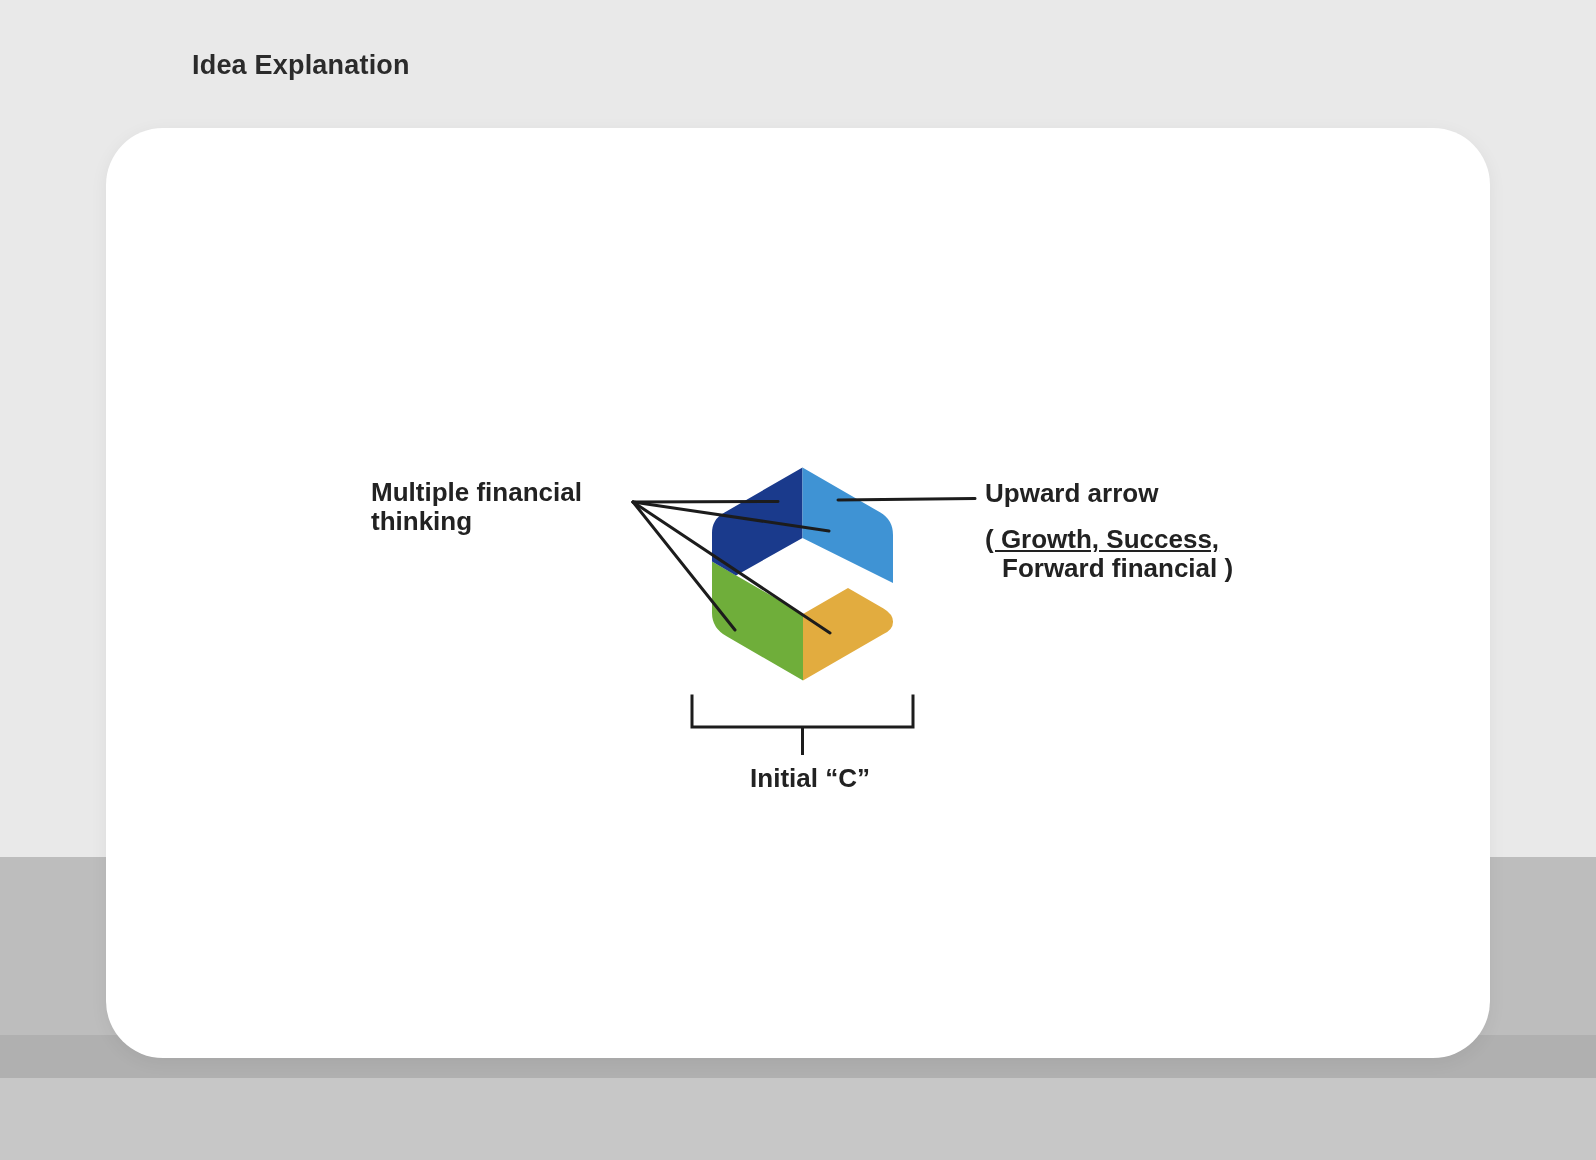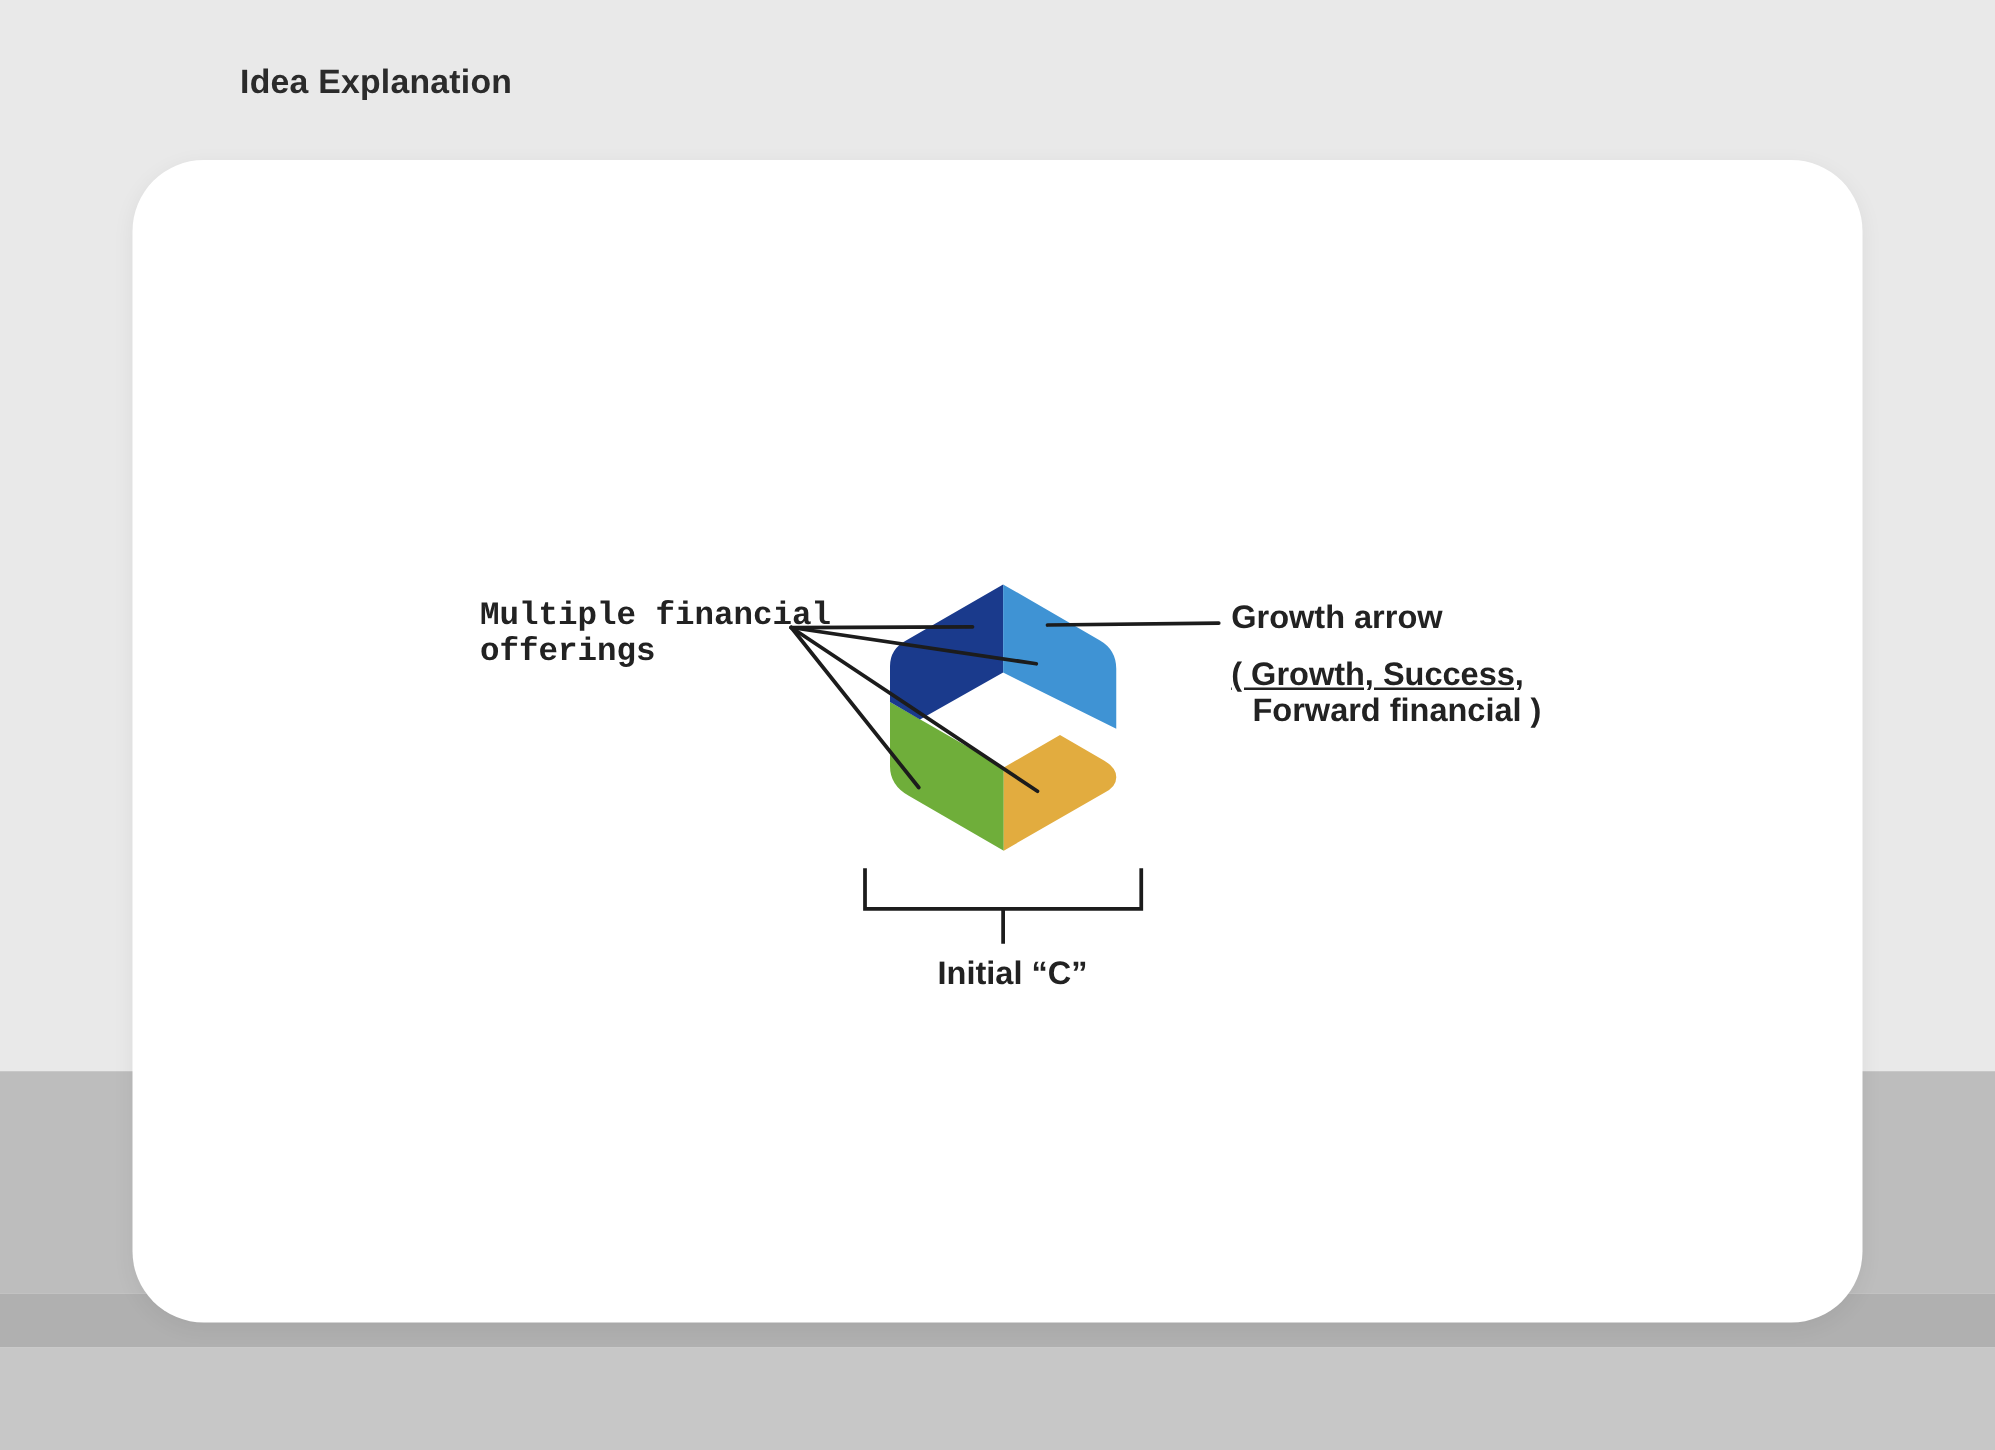--- a/index.html
+++ b/index.html
@@ -21,21 +21,21 @@
   .page-title{
     position:absolute;left:192px;top:50px;
     font-size:27px;font-weight:bold;letter-spacing:0.2px;color:#2b2b2b;
     white-space:nowrap;
   }
   svg.diagram{position:absolute;left:0;top:0;}
   .label{
     position:absolute;font-size:26px;font-weight:600;color:#222222;
     line-height:29px;white-space:nowrap;
   }
-  .label-left{left:384px;top:478px;font-family:Liberation Mono, monospace;}
+  .label-left{left:371px;top:478px;}
   .label-right{left:985px;top:479px;}
   .label-right .sub{margin-top:17px;text-decoration:underline;}
   .label-right .indent{padding-left:17px;}
   .label-bottom{left:810px;top:764px;transform:translateX(-50%);}
 </style>
 </head>
 <body>
 
 <div>
   <div class="band band-mid"></div>
@@ -63,22 +63,22 @@
     <line x1="633" y1="502" x2="830" y2="633" stroke="#1c1c1c"></line>
   </g>
 
   <line stroke-width="3" stroke-linecap="round" x1="838" y1="500" x2="975" y2="498.5" stroke="#1c1c1c"></line>
 
   <path fill="none" stroke-width="3" d="M692,694.5 L692,727 L913,727 L913,694.5 M802.5,727 L802.5,755" stroke="#1c1c1c"></path>
 </svg>
 
 <div class="label label-left">
   <div>Multiple financial</div>
-  <div>offerings</div>
+  <div>thinking</div>
 </div>
 
 <div class="label label-right">
-  <div>Growth arrow</div>
+  <div>Upward arrow</div>
   <div class="sub">( Growth, Success,</div>
   <div class="indent">Forward financial )</div>
 </div>
 
 <div class="label label-bottom">Initial “C”</div>
 
 </body></html>

